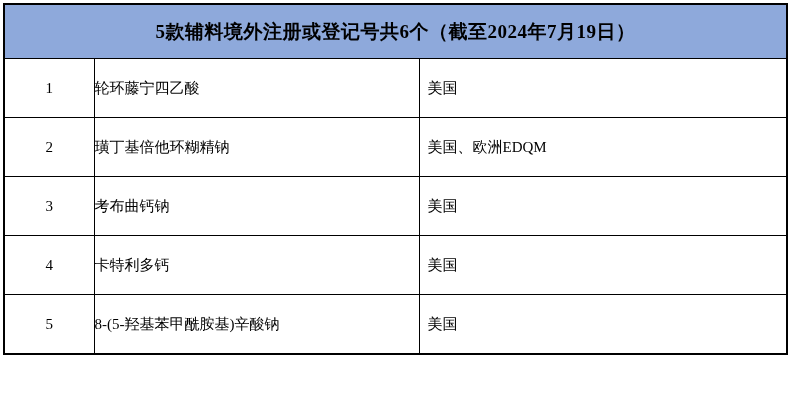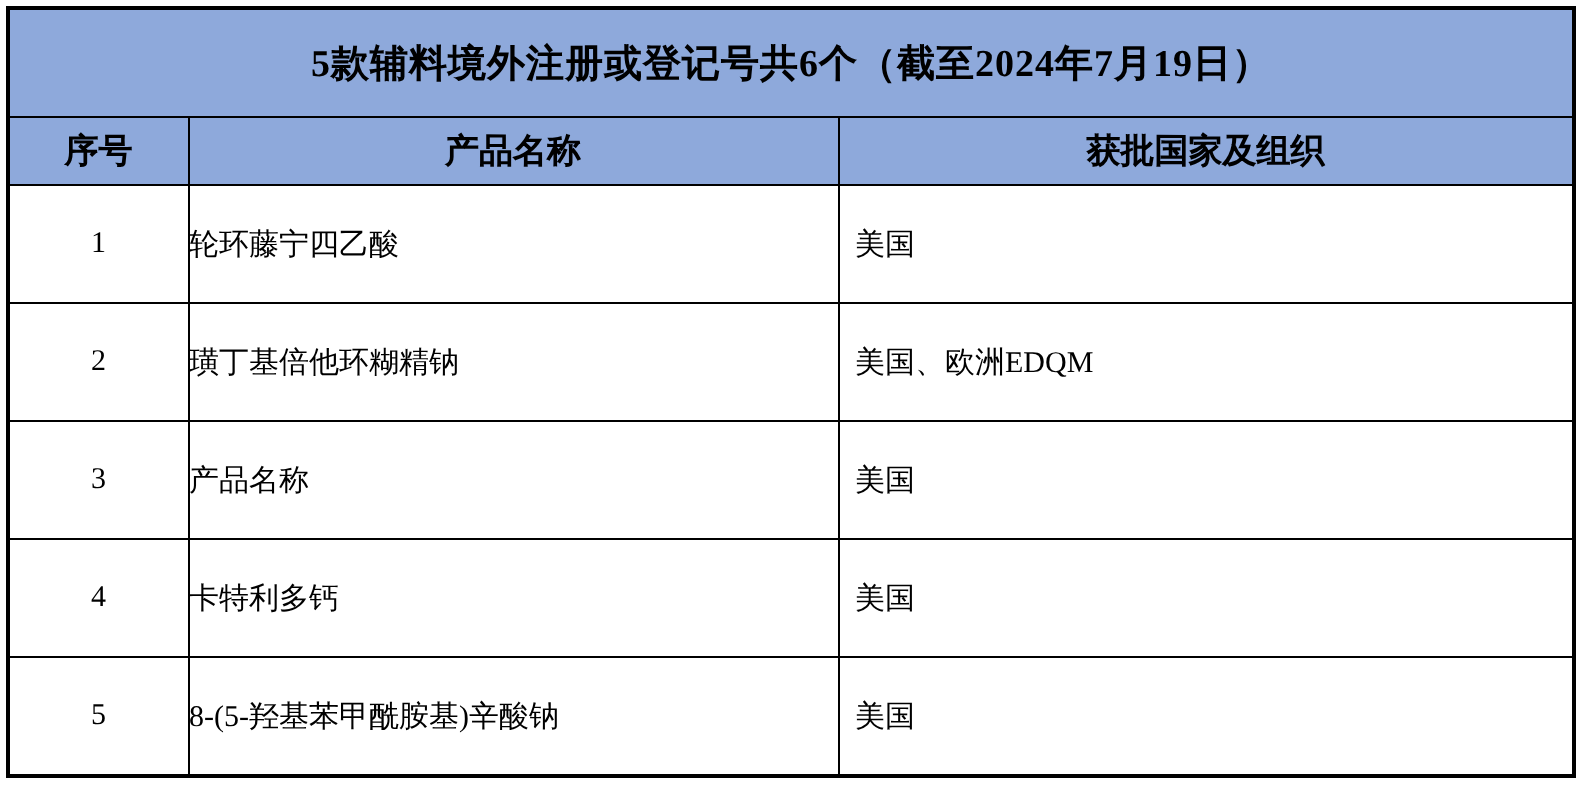--- a/index.html
+++ b/index.html
@@ -69,38 +69,33 @@
   <table class="data-table">
     <colgroup>
       <col class="col-no">
       <col class="col-prod">
       <col class="col-appr">
     </colgroup>
     <tbody>
       <tr class="title-row">
         <th colspan="3">5款辅料境外注册或登记号共6个（截至2024年7月19日）</th>
       </tr>
-      <tr class="header-row">
-        <th>序号</th>
-        <th>产品名称</th>
-        <th>获批国家及组织</th>
-      </tr>
       <tr class="data-row">
         <td class="cell-no">1</td>
         <td class="cell-product">轮环藤宁四乙酸</td>
         <td class="cell-approvals">美国</td>
       </tr>
       <tr class="data-row">
         <td class="cell-no">2</td>
         <td class="cell-product">璜丁基倍他环糊精钠</td>
         <td class="cell-approvals">美国、欧洲EDQM</td>
       </tr>
       <tr class="data-row">
         <td class="cell-no">3</td>
-        <td class="cell-product">产品名称</td>
+        <td class="cell-product">考布曲钙钠</td>
         <td class="cell-approvals">美国</td>
       </tr>
       <tr class="data-row">
         <td class="cell-no">4</td>
         <td class="cell-product">卡特利多钙</td>
         <td class="cell-approvals">美国</td>
       </tr>
       <tr class="data-row">
         <td class="cell-no">5</td>
         <td class="cell-product">8-(5-羟基苯甲酰胺基)辛酸钠</td>

